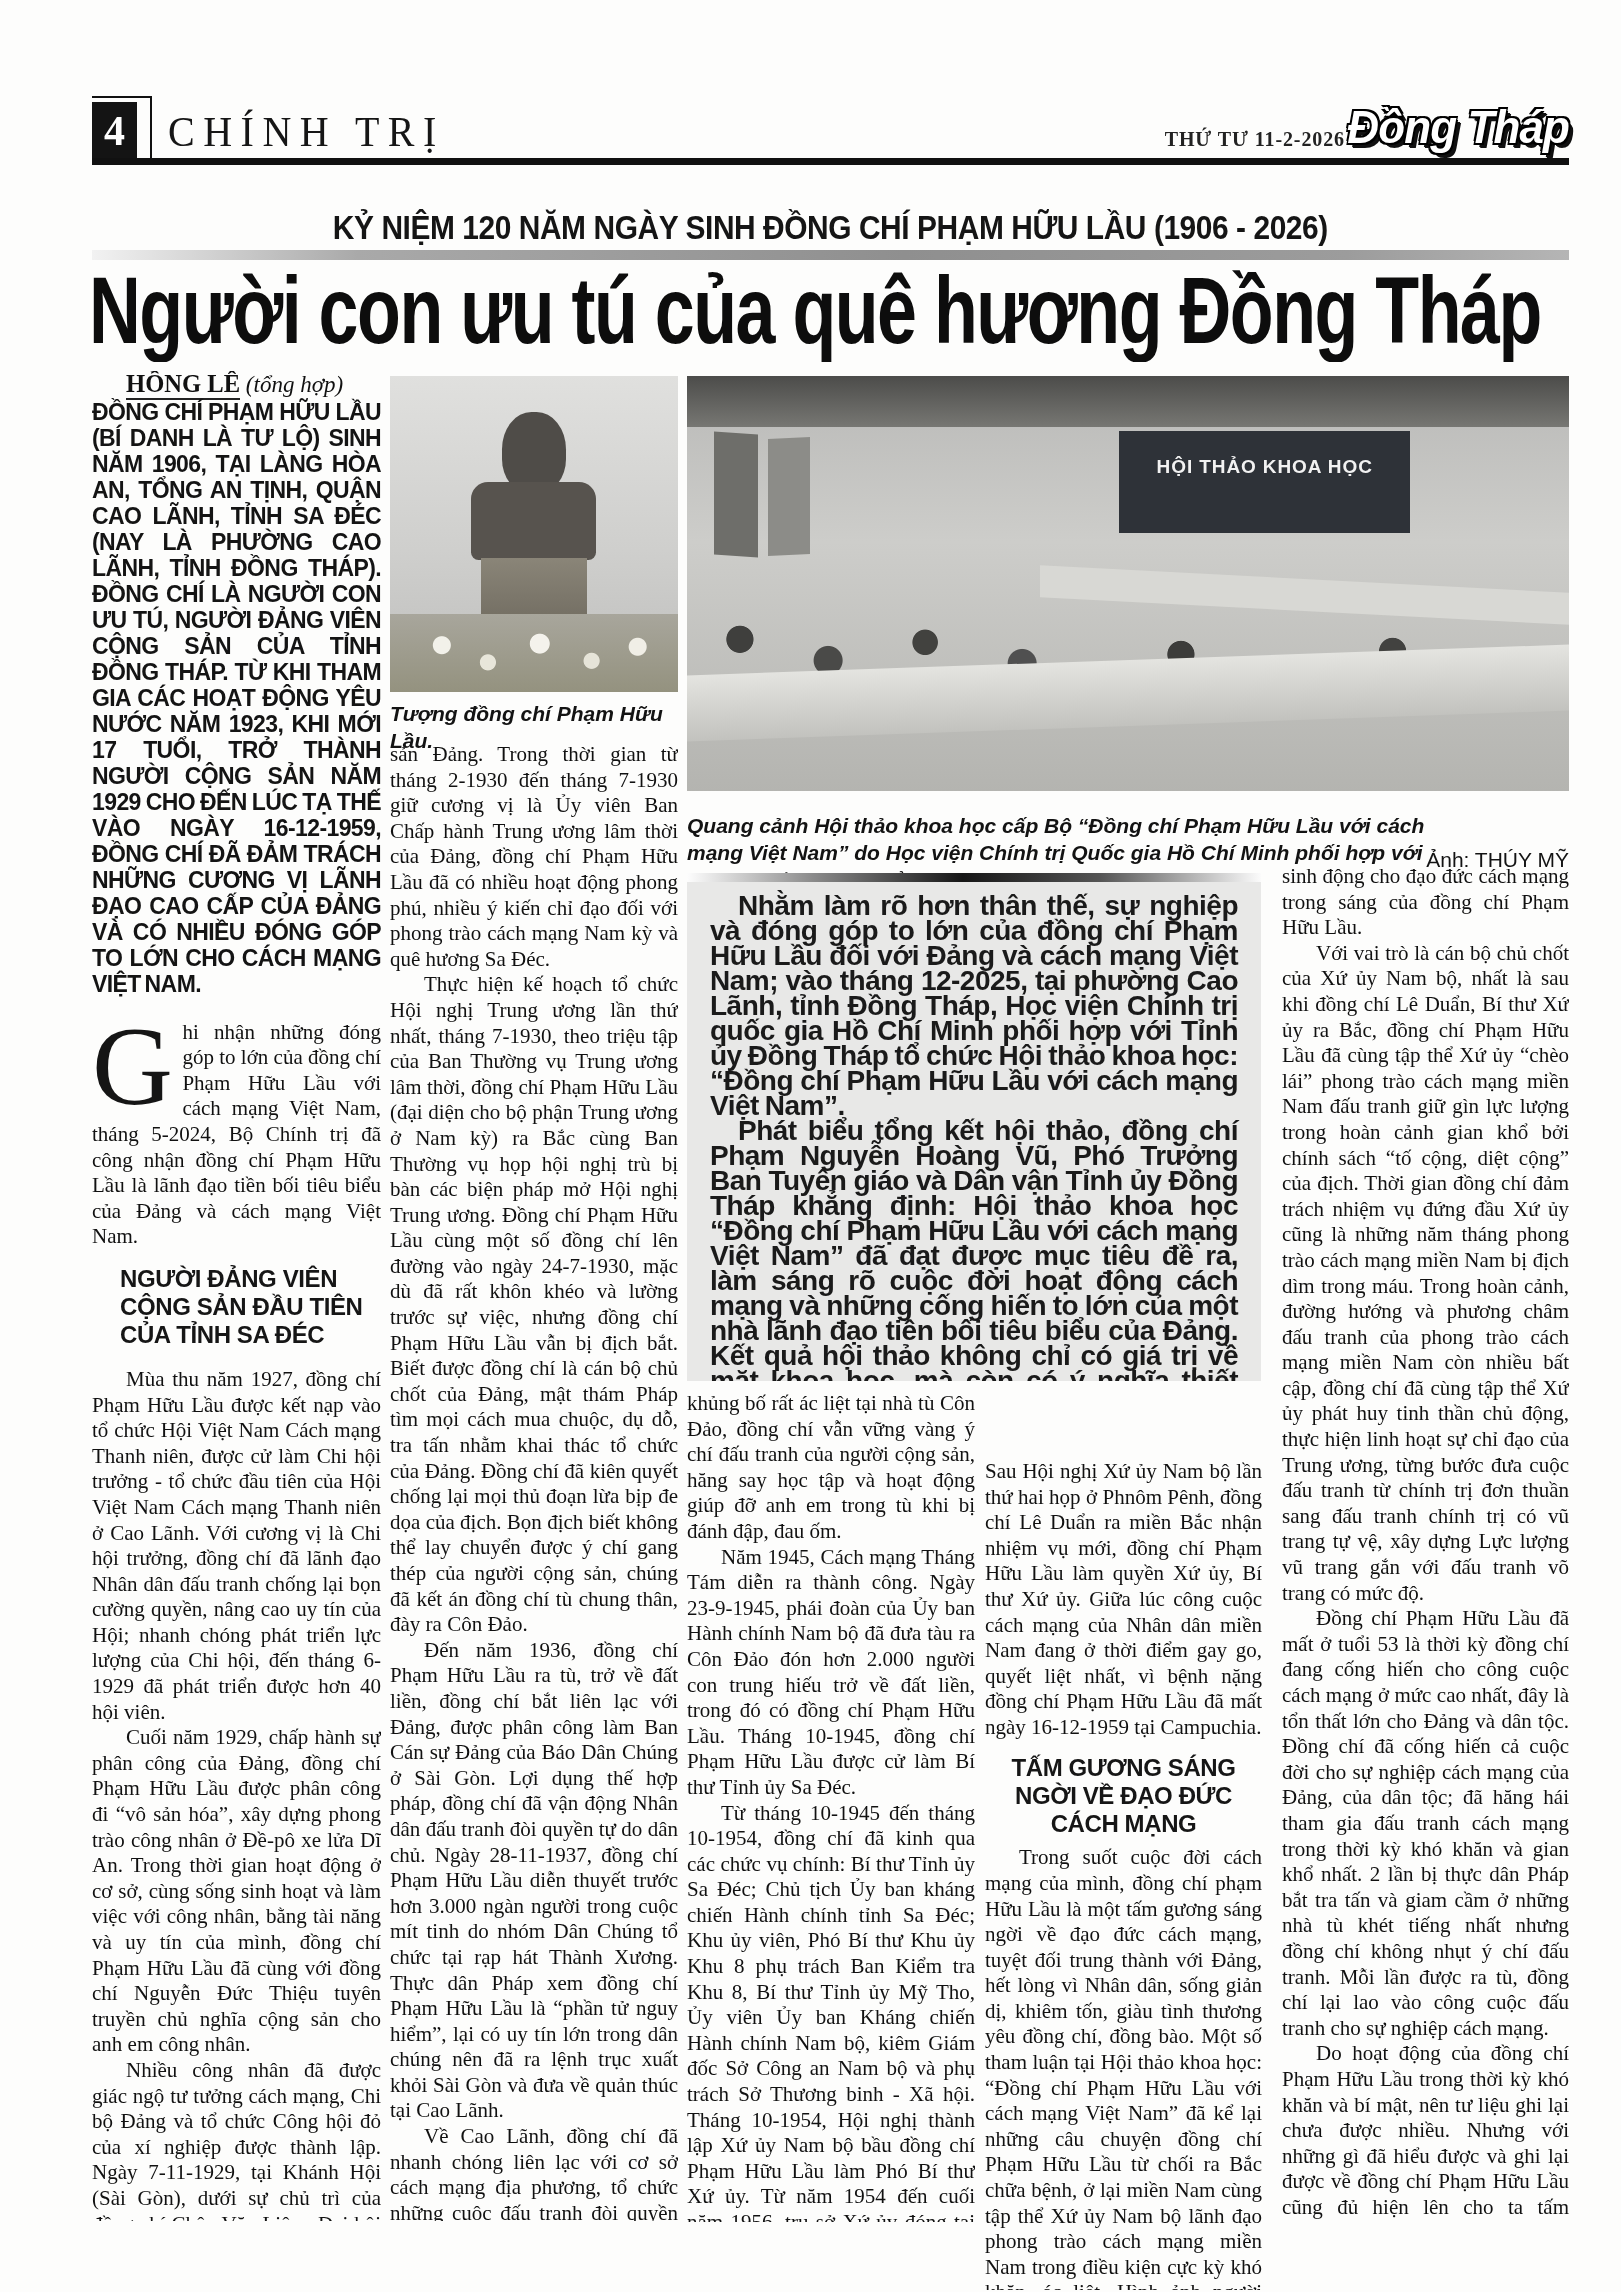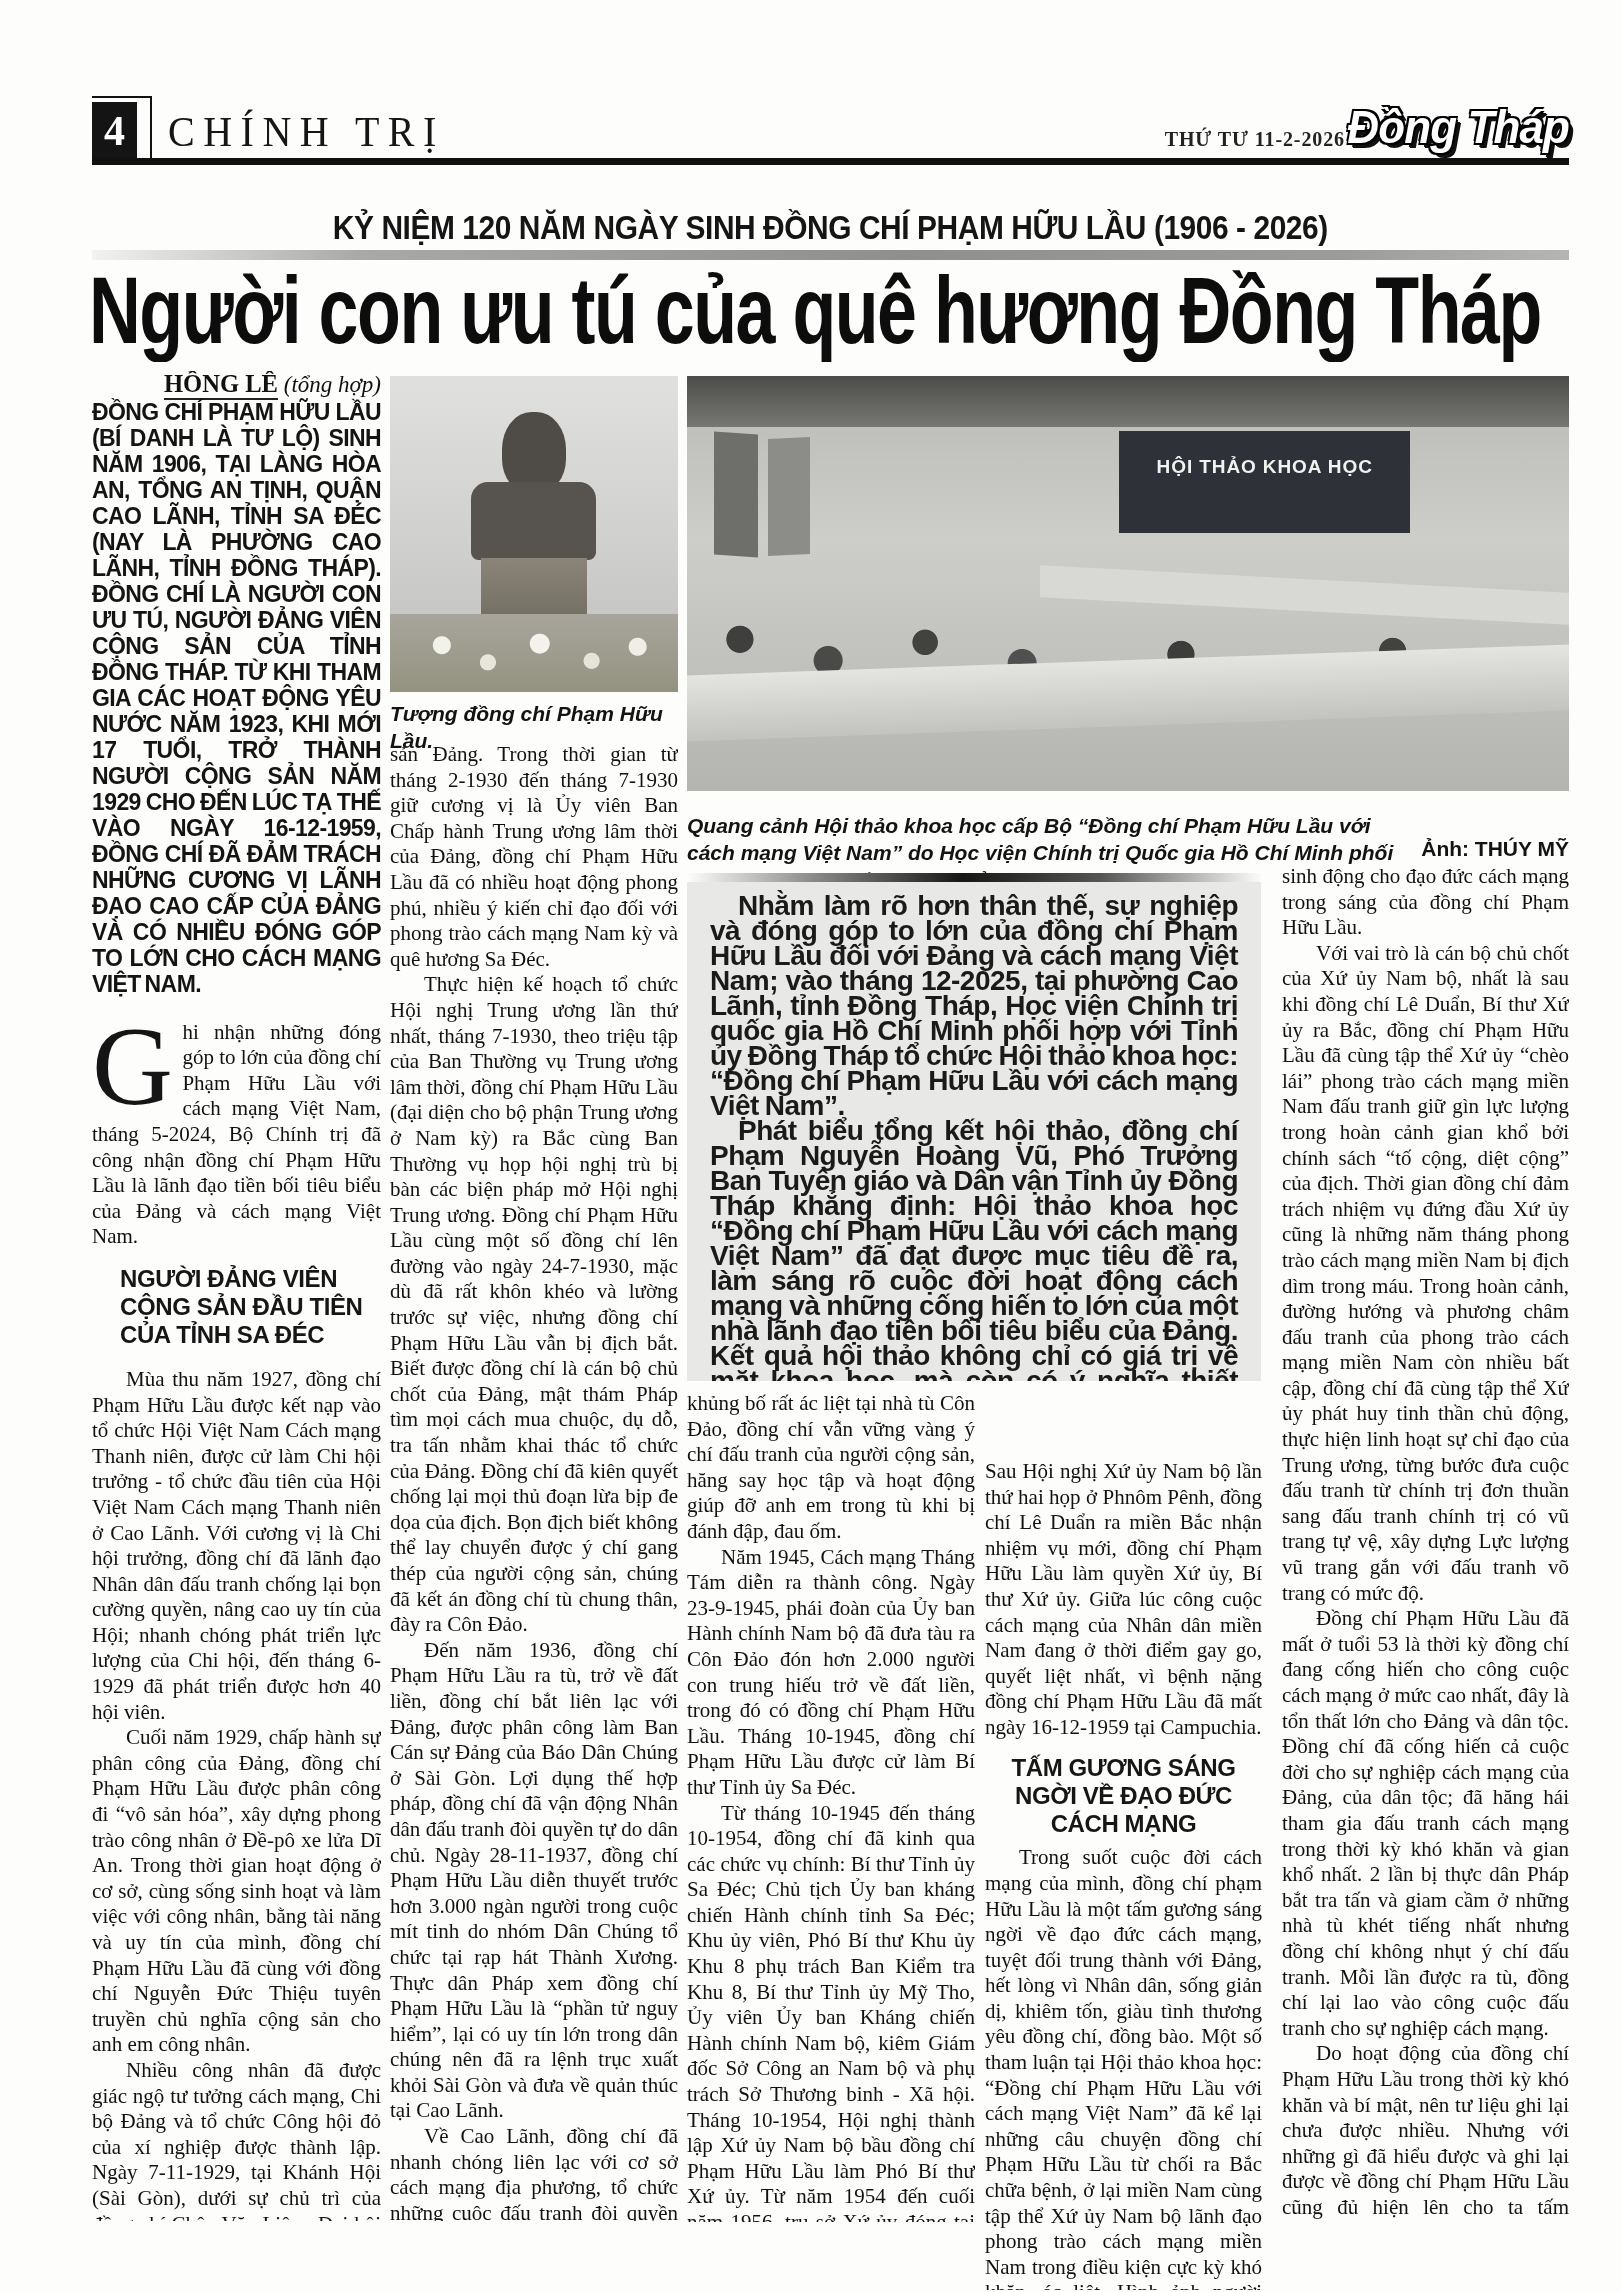--- a/index.html
+++ b/index.html
@@ -49,21 +49,21 @@
   
   .col{position:absolute;overflow:hidden;text-align:justify;font-size:21px;line-height:25.6px;}
   .col p{margin:0;text-indent:34px;}
   .col p.noindent{text-indent:0;}
   #col1{left:92px;top:371px;width:289px;height:1850px;}
   #col2{left:390px;top:376px;width:288px;height:1845px;}
   #col3{left:687px;top:1391px;width:288px;height:831px;}
   #col4{left:985px;top:1459px;width:277px;height:831px;}
   #col5{left:1282px;top:864px;width:287px;height:1358px;}
   
-  .byline{margin:0 0 15px 0;text-align:right;text-indent:0;}
+  .byline{margin:0 0 15px 0;text-align:left;text-indent:0;}
   .byline .author{font-weight:bold;font-size:24.6px;border-bottom:2.8px solid #222;padding-bottom:0.9px;}
   .byline .note{font-style:italic;font-size:23px;}
   
   .lead{
     font-family:"Liberation Sans","DejaVu Sans",sans-serif;font-weight:bold;font-size:23px;
     line-height:26px;letter-spacing:-0.6px;word-spacing:-1.9px;text-align:justify;color:#141414;
     margin-bottom:23px;
   }
   
   .opening{text-indent:0 !important;}
@@ -115,21 +115,21 @@
       radial-gradient(circle at 68% 52%, #4c4c4a 0 15px, transparent 16px),
       radial-gradient(circle at 80% 38%, #424240 0 13.2px, transparent 14px),
       radial-gradient(circle at 92% 50%, #4a4a46 0 15px, transparent 16px);
   }
   .caption{
     position:absolute;font-family:"Liberation Sans","DejaVu Sans",sans-serif;font-weight:bold;
     font-style:italic;font-size:21px;line-height:27.4px;color:#131313;text-align:left;
   }
   #statue-caption{left:390px;top:700px;width:288px;}
   #conference-caption{left:687px;top:812px;width:882px;}
-  #conference-caption .credit{float:right;font-style:normal;font-weight:bold;margin-top:23px;}
+  #conference-caption .credit{float:right;font-style:normal;font-weight:normal;margin-top:34px;}
   
   #intro-box{
     position:absolute;left:687px;top:873px;width:574px;height:508px;box-sizing:border-box;
     background:#e8e8e7;overflow:hidden;
   }
   .box-topbar{
     width:100%;height:8.5px;
     background:linear-gradient(90deg,#fdfdfd 0%,#8a8a8a 22%,#161616 48%,#555 72%,#fbfbfb 100%);
   }
   .box-text{

